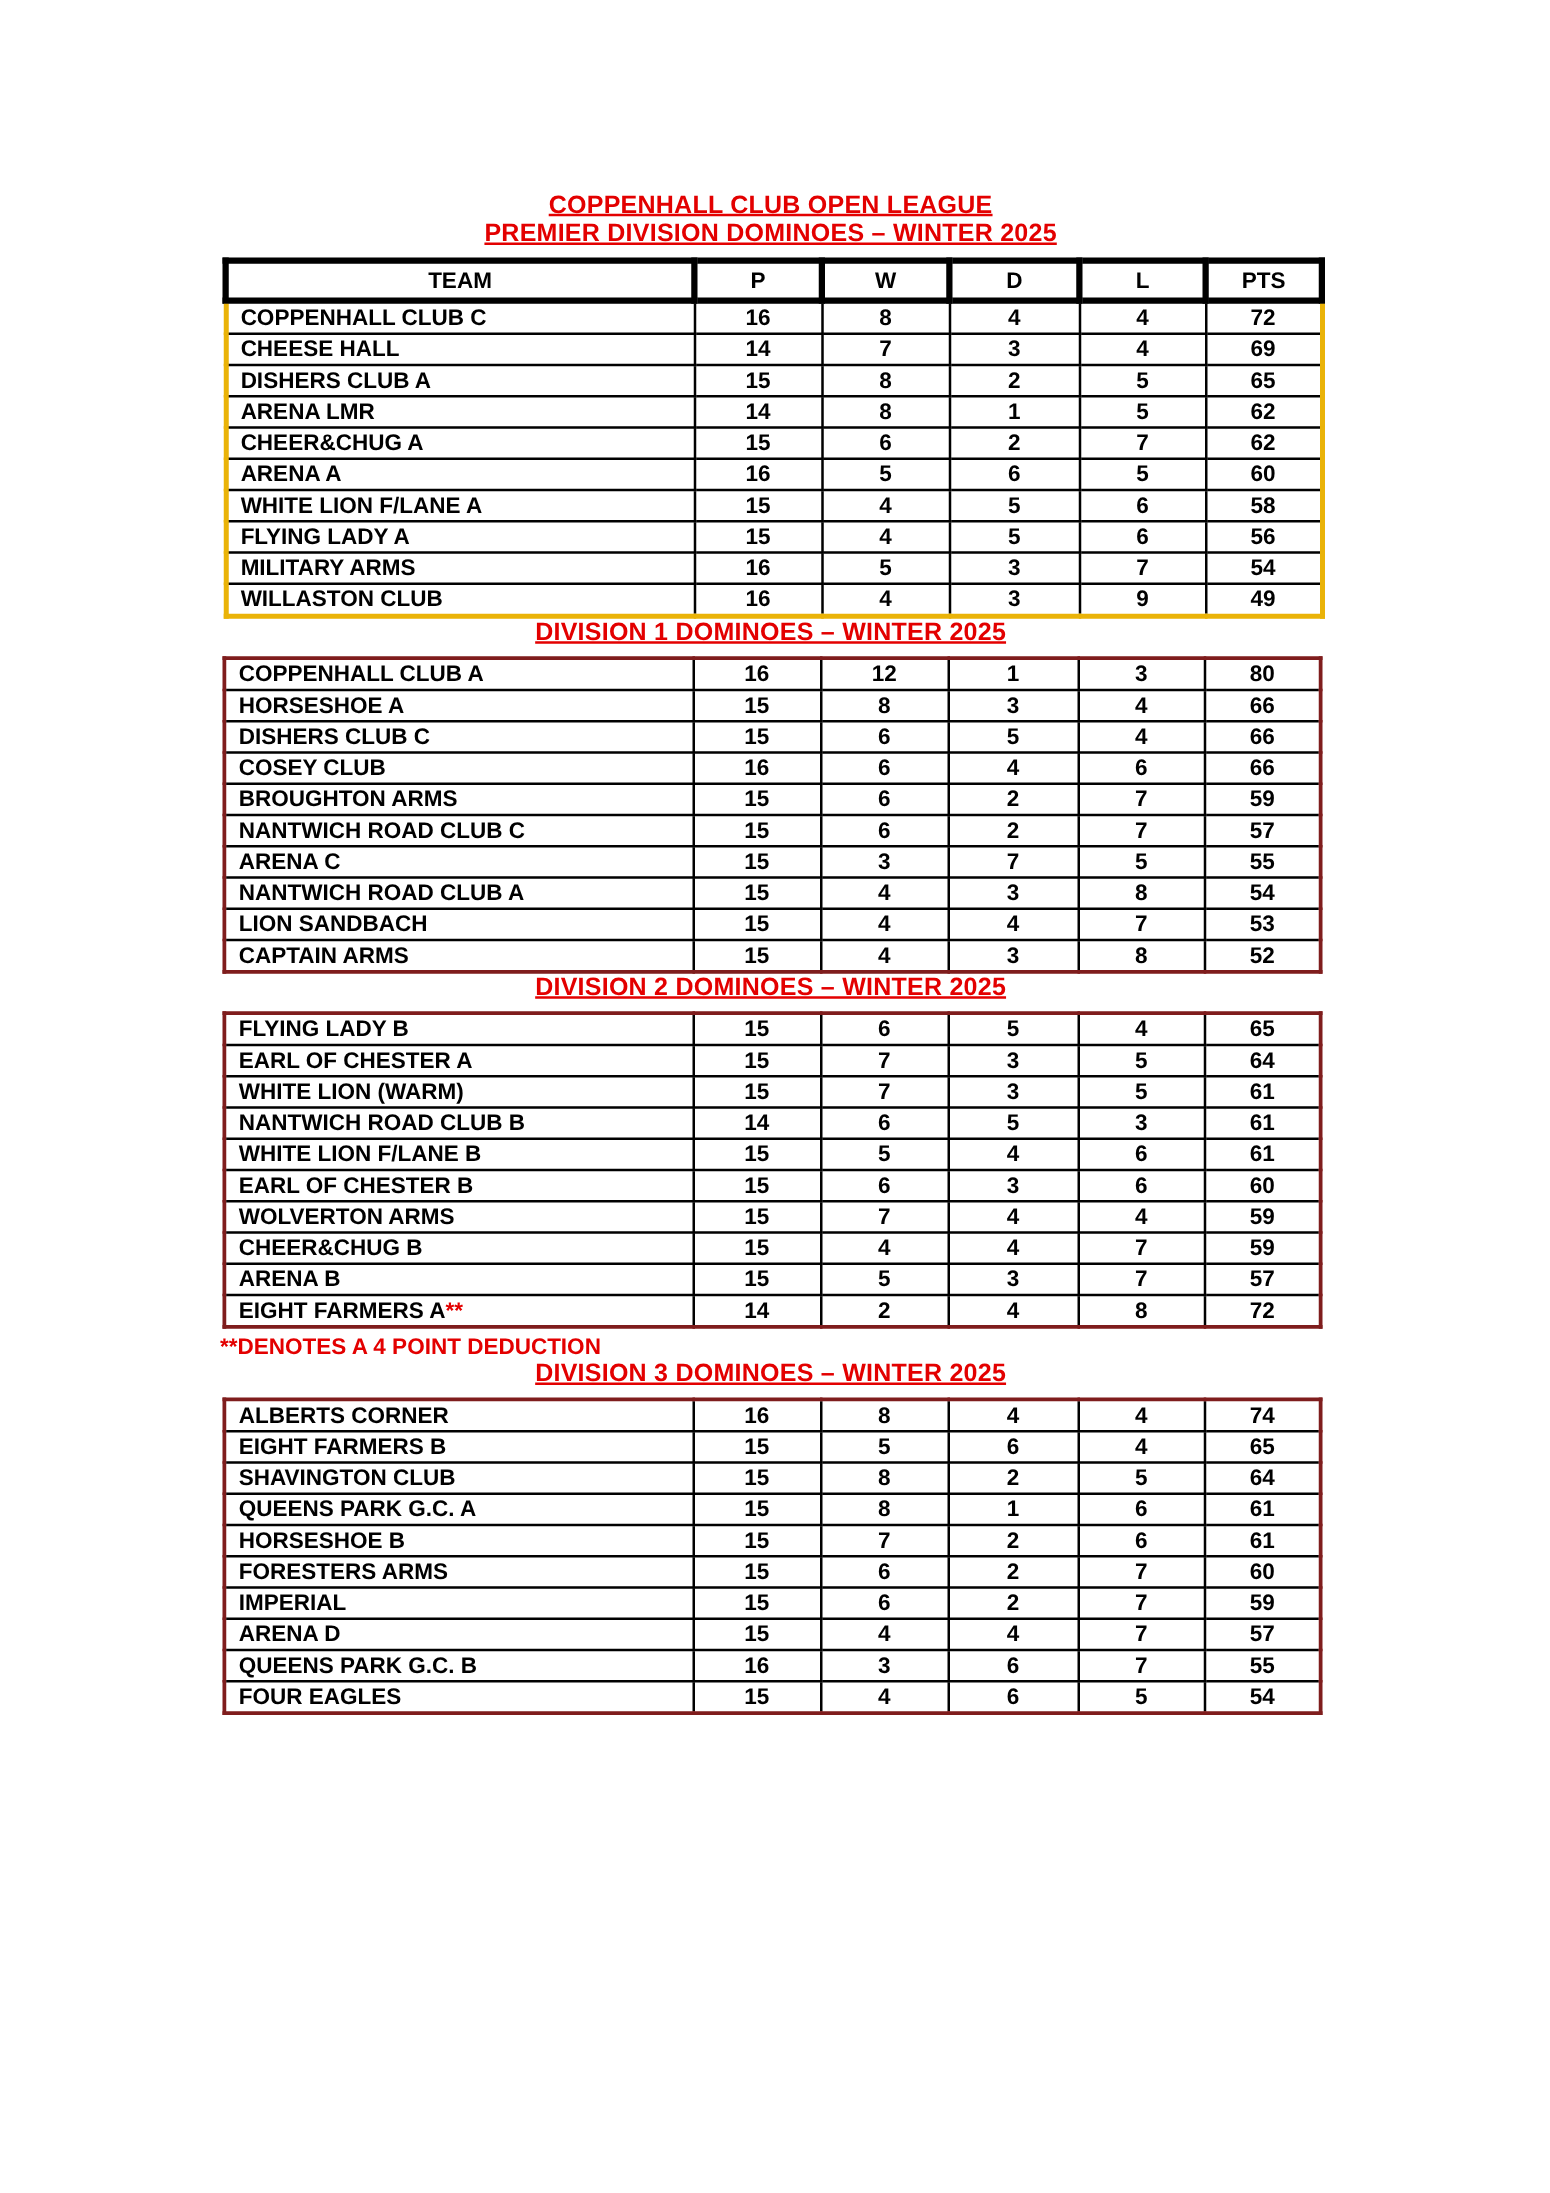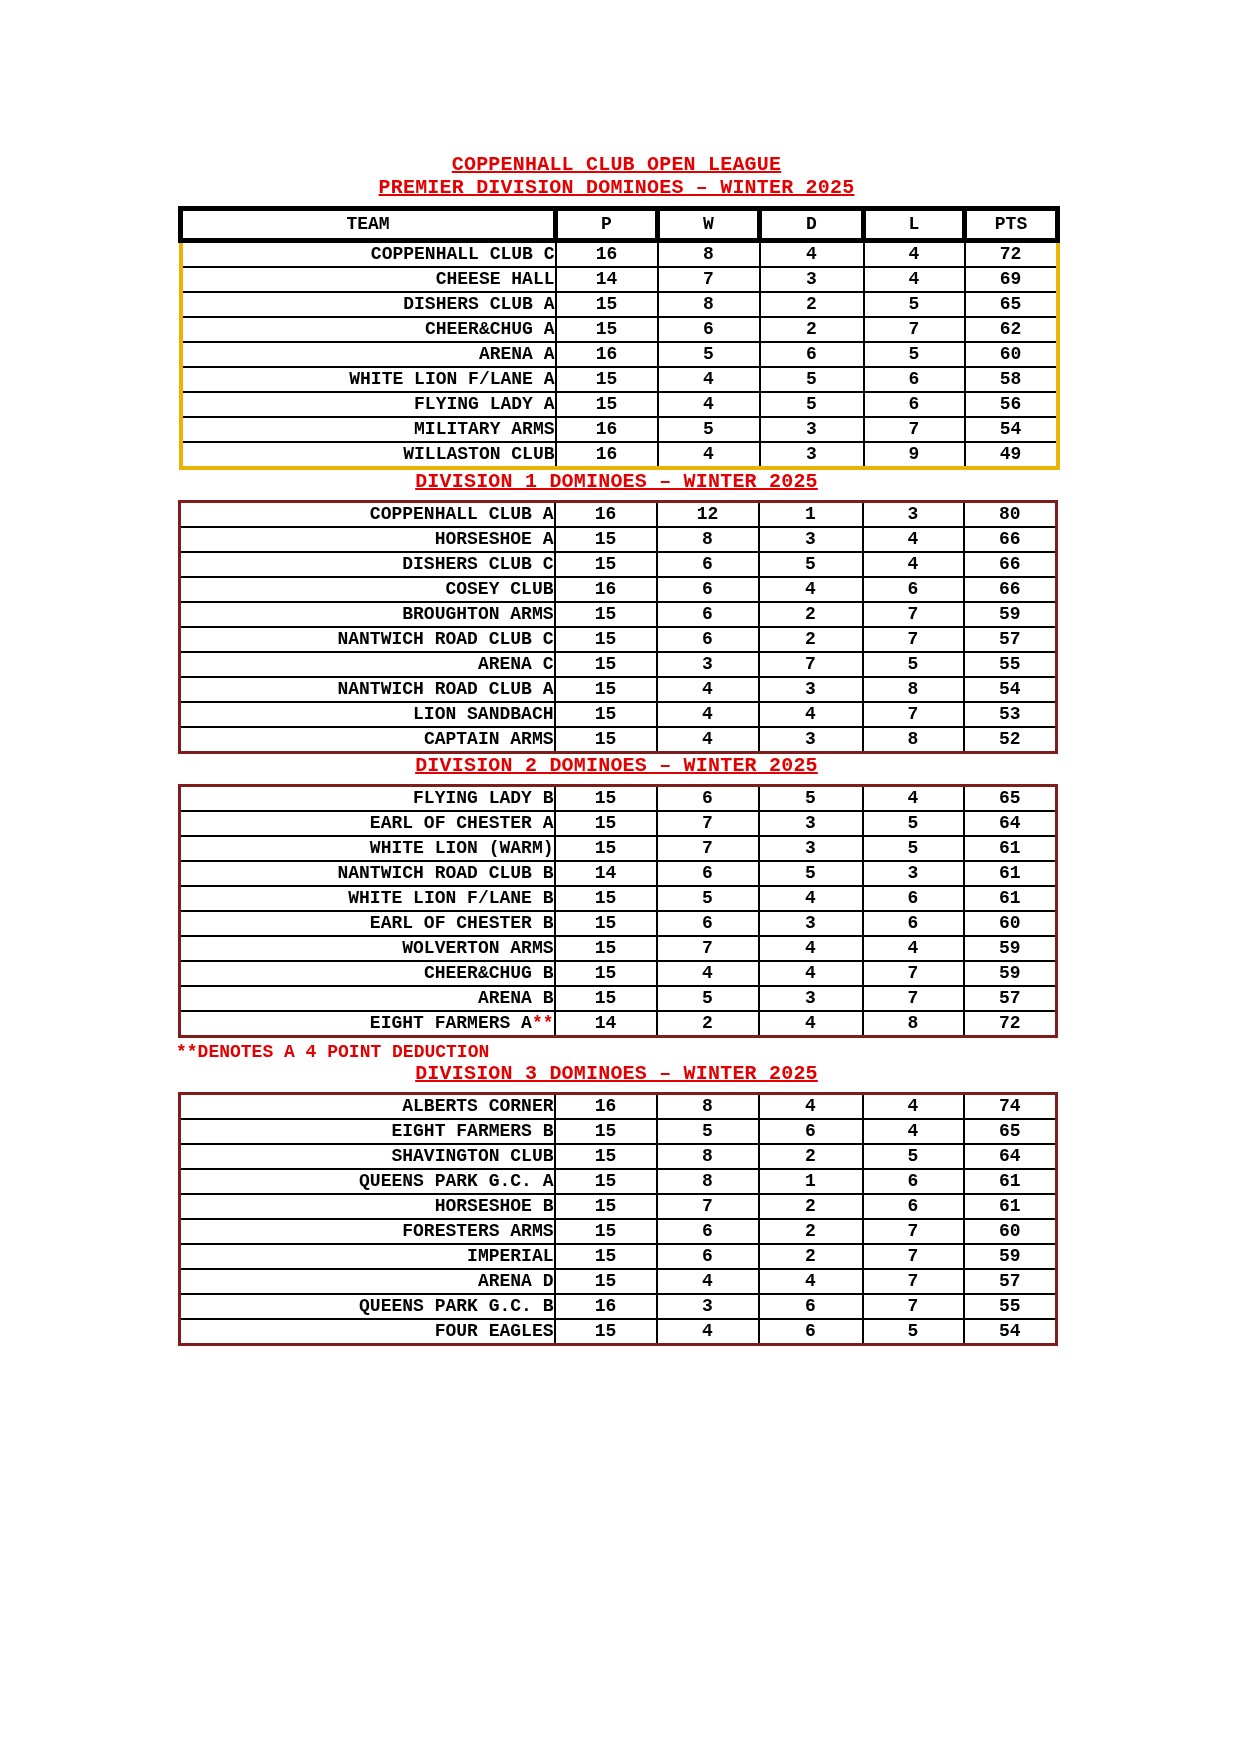--- a/index.html
+++ b/index.html
@@ -6,21 +6,21 @@
     margin: 0;
     padding: 0;
     background: #ffffff;
   }
   .sheet {
     position: relative;
     width: 1240px;
     height: 1754px;
     background: #ffffff;
     overflow: hidden;
-    font-family: Liberation Mono, monospace;
+    font-family: Liberation Sans, sans-serif;
     font-weight: bold;
     color: #000000;
   }
   .titles {
     padding-top: 153px;
   }
   .red-heading {
     width: 877px;
     margin-left: 178px;
     text-align: center;
@@ -56,22 +56,22 @@
     line-height: 23px;
     overflow: hidden;
     white-space: nowrap;
   }
   table.league.premier thead th {
     border: 5px solid #000000;
     height: 27px;
     line-height: 27px;
   }
   table.league td.team {
-    text-align: right;
-    padding-left: 24px;
+    text-align: left;
+    padding-left: 10px;
   }
   table.league th,
   table.league td.num {
     text-align: center;
   }
   .red-suffix {
     color: #e30000;
   }
   .footnote {
     margin: 4px 0 0 176px;
@@ -128,20 +128,28 @@
         </tr>
         <tr>
           <td class="team">DISHERS CLUB A</td>
           <td class="num">15</td>
           <td class="num">8</td>
           <td class="num">2</td>
           <td class="num">5</td>
           <td class="num">65</td>
         </tr>
         <tr>
+          <td class="team">ARENA LMR</td>
+          <td class="num">14</td>
+          <td class="num">8</td>
+          <td class="num">1</td>
+          <td class="num">5</td>
+          <td class="num">62</td>
+        </tr>
+        <tr>
           <td class="team">CHEER&amp;CHUG A</td>
           <td class="num">15</td>
           <td class="num">6</td>
           <td class="num">2</td>
           <td class="num">7</td>
           <td class="num">62</td>
         </tr>
         <tr>
           <td class="team">ARENA A</td>
           <td class="num">16</td>

